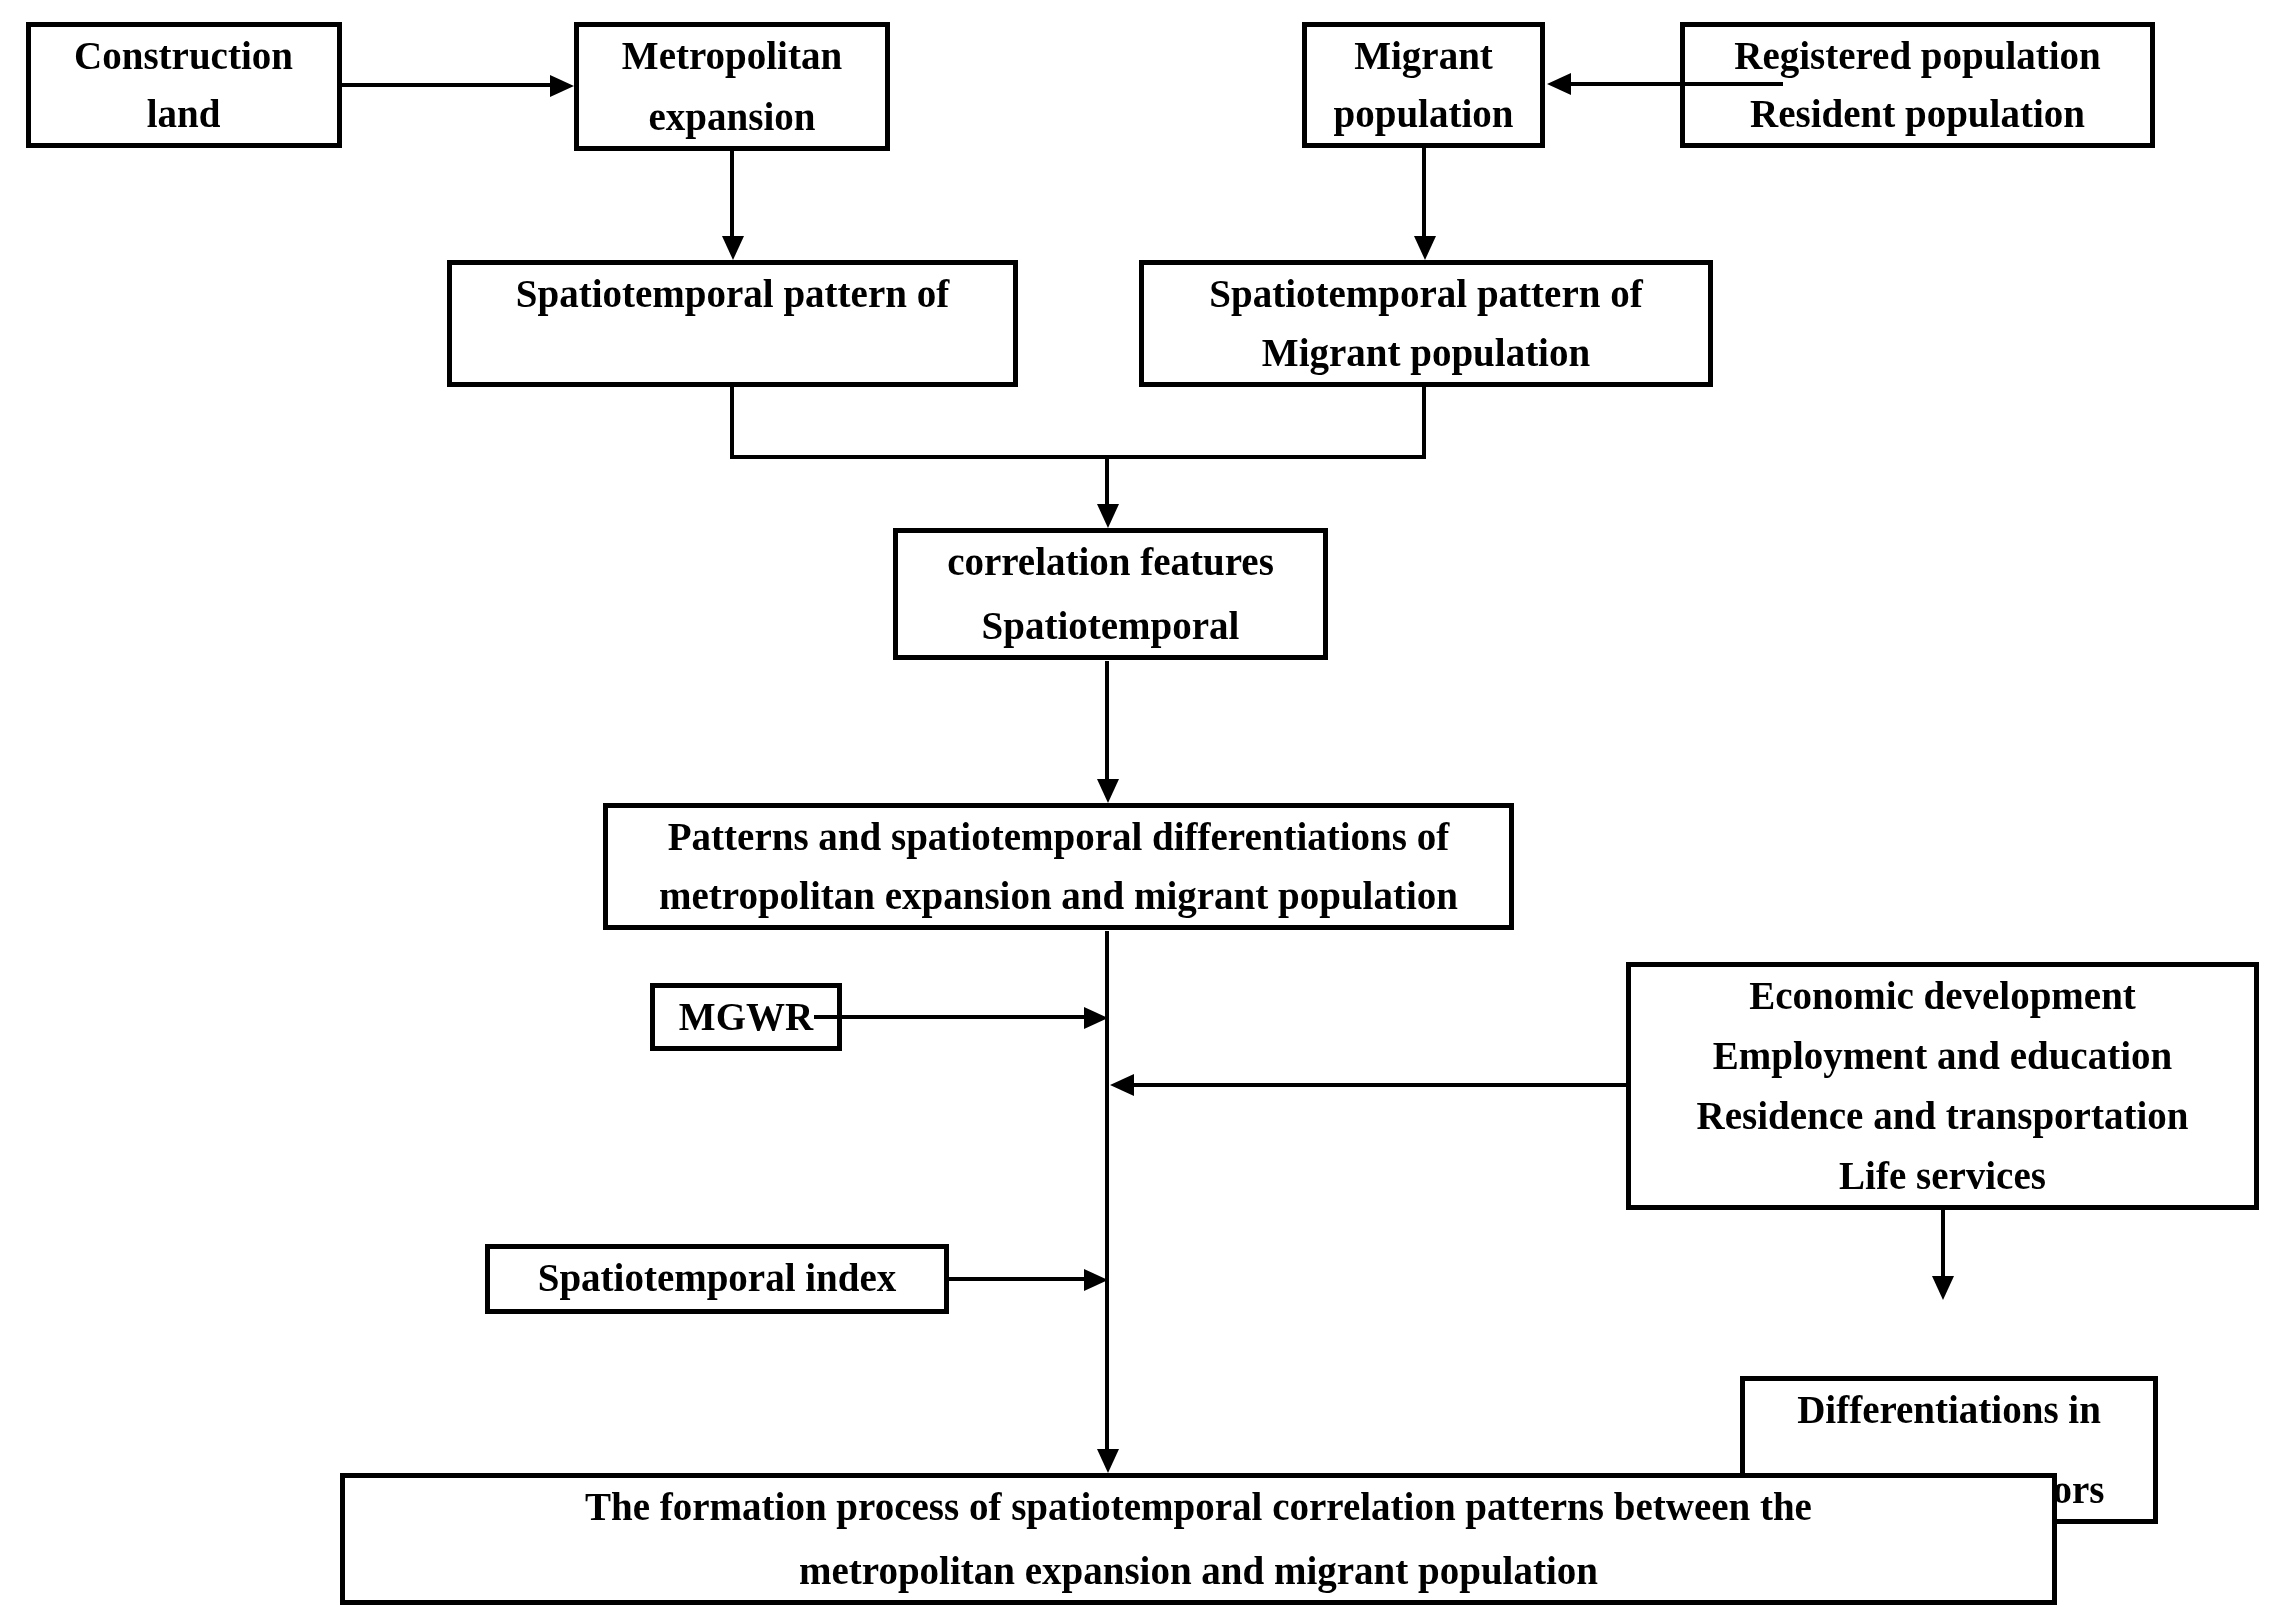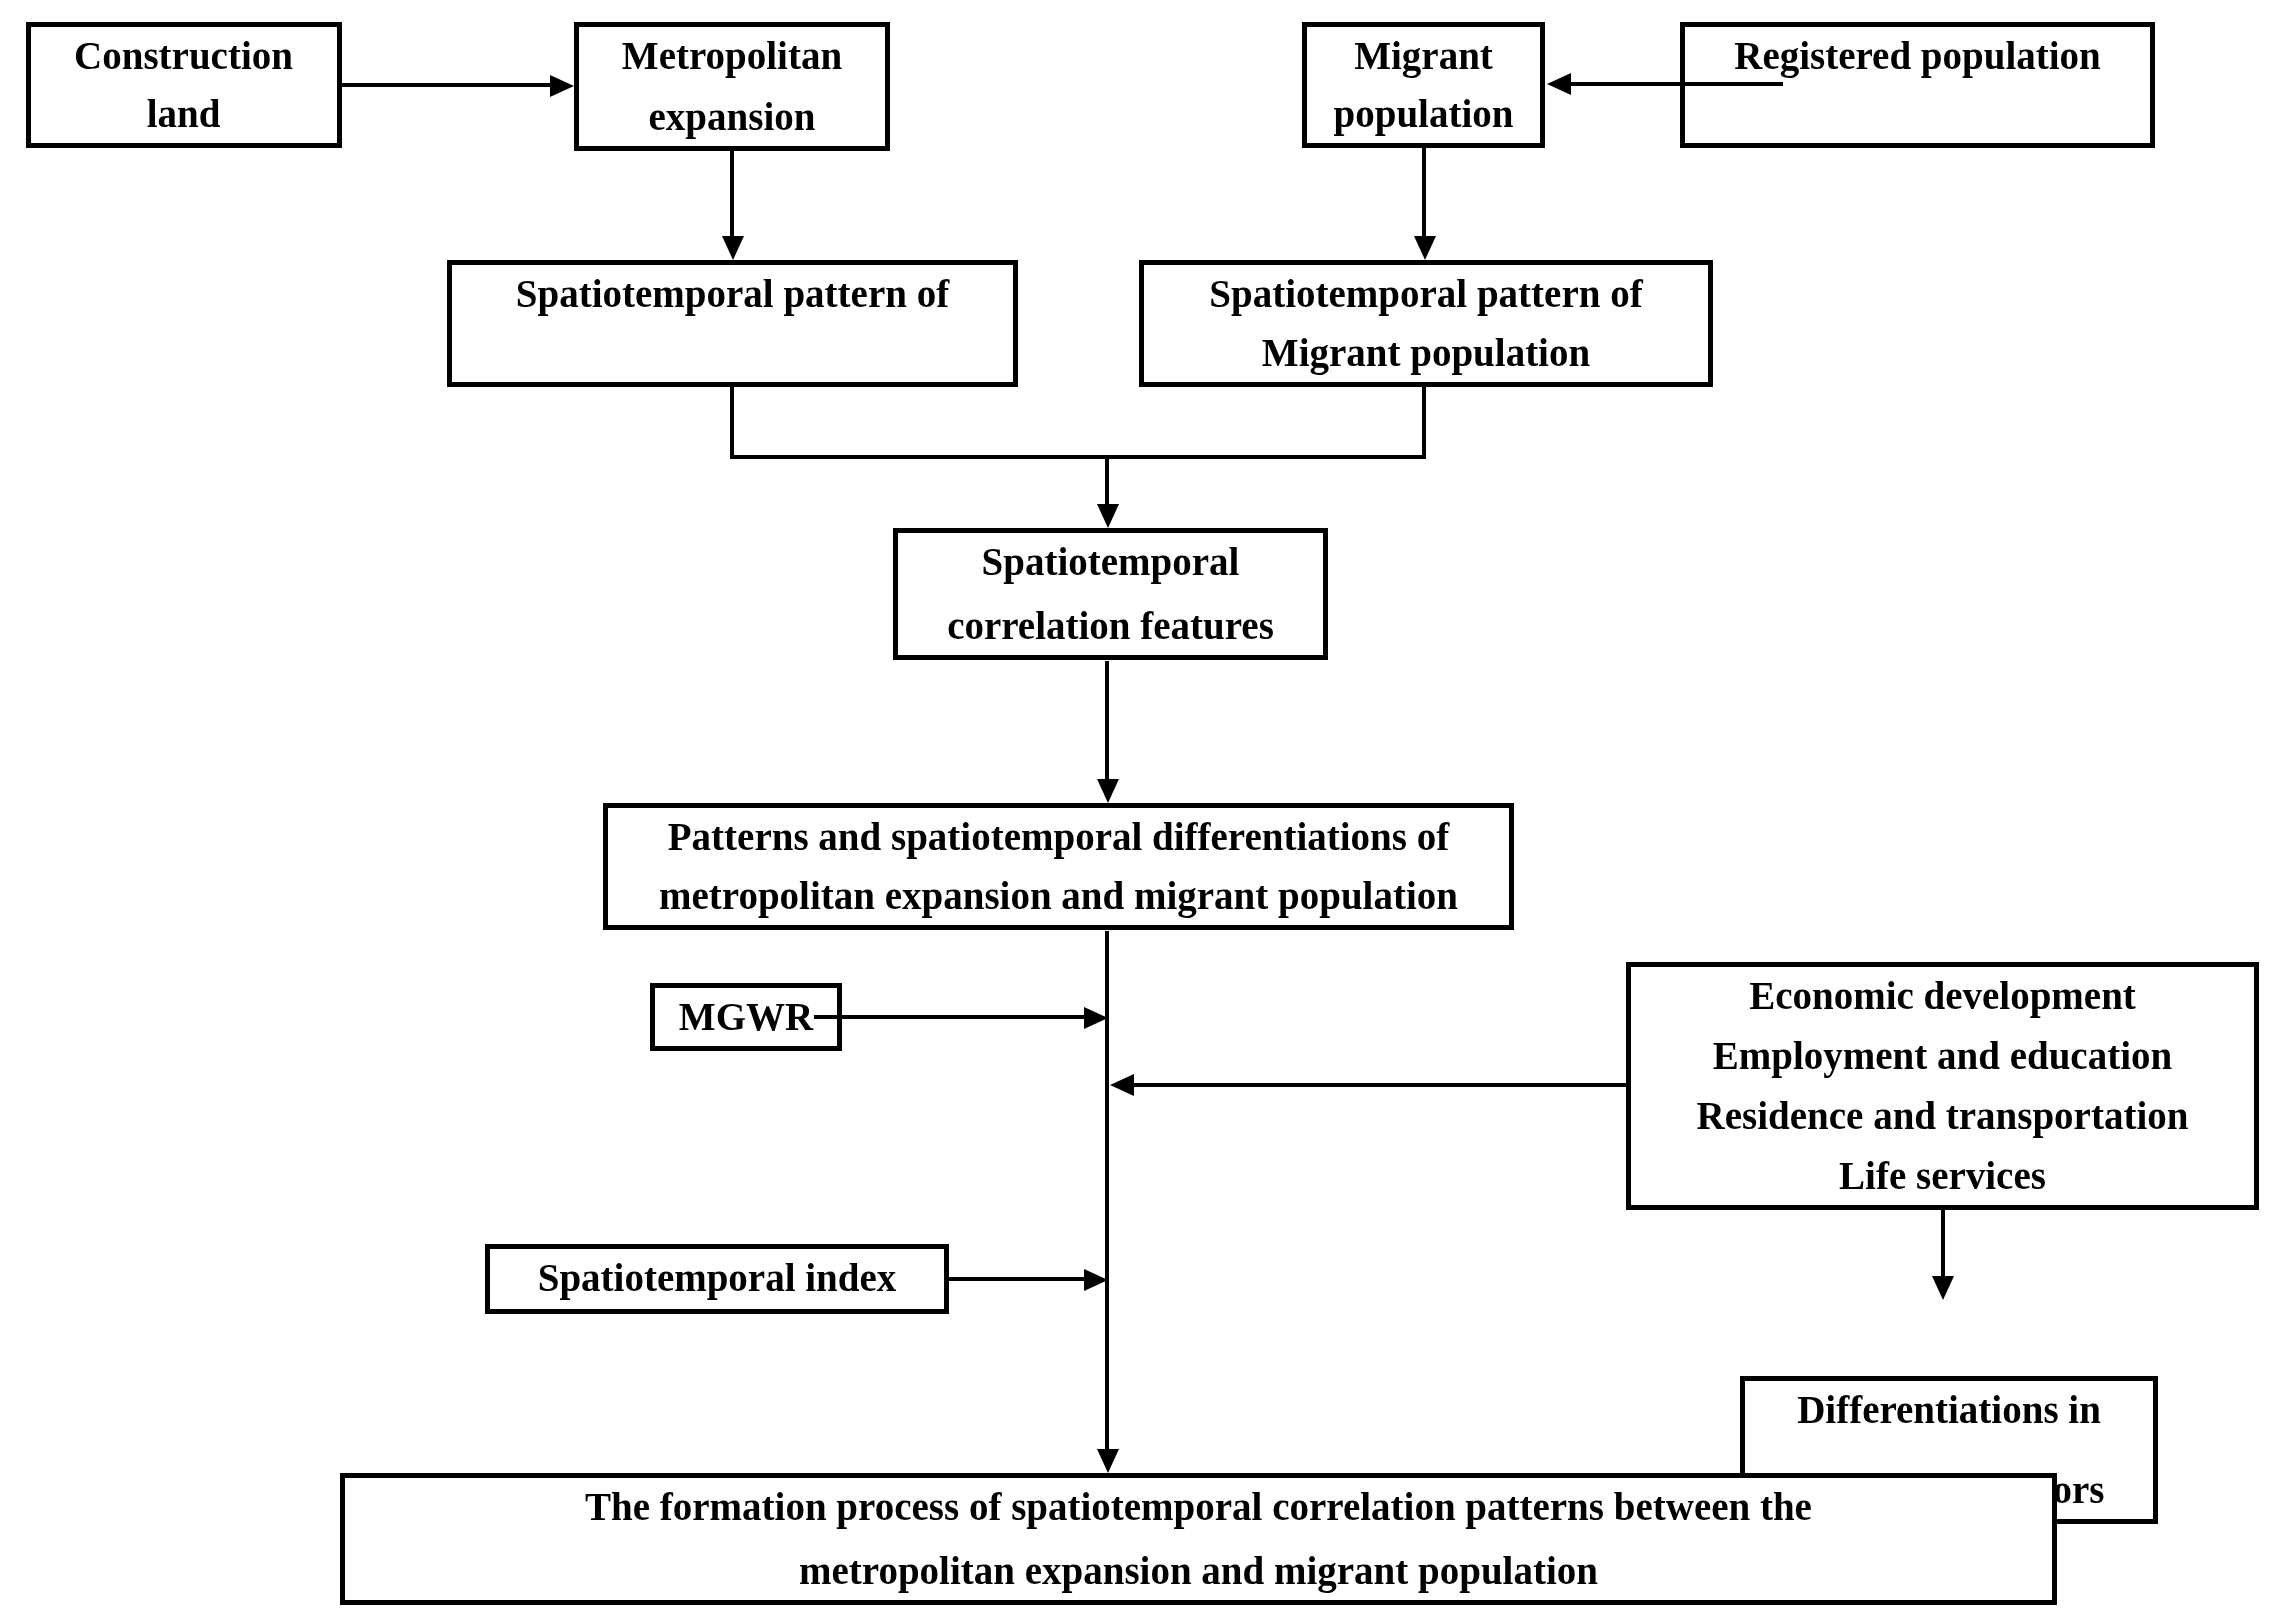--- a/index.html
+++ b/index.html
@@ -52,34 +52,35 @@
     <span class="ln">expansion</span>
   </div>
 
   <div class="box" style="left:1302px;top:22px;width:243px;height:126px">
     <span class="ln">Migrant</span>
     <span class="ln">population</span>
   </div>
 
   <div class="box" style="left:1680px;top:22px;width:475px;height:126px">
     <span class="ln">Registered population</span>
+    <span class="ln">Resident population</span>
   </div>
 
   <div class="box" style="left:447px;top:260px;width:571px;height:127px">
     <span class="ln">Spatiotemporal pattern of</span>
   </div>
 
   <div class="box" style="left:1139px;top:260px;width:574px;height:127px">
     <span class="ln">Spatiotemporal pattern of</span>
     <span class="ln">Migrant population</span>
   </div>
 
   <div class="box" style="left:893px;top:528px;width:435px;height:132px">
+    <span class="ln">correlation features</span>
     <span class="ln">Spatiotemporal</span>
-    <span class="ln">correlation features</span>
   </div>
 
   <div class="box" style="left:603px;top:803px;width:911px;height:127px">
     <span class="ln">Patterns and spatiotemporal differentiations of</span>
     <span class="ln">metropolitan expansion and migrant population</span>
   </div>
 
   <div class="box" style="left:650px;top:983px;width:192px;height:68px">
     <span class="ln">MGWR</span>
   </div>

